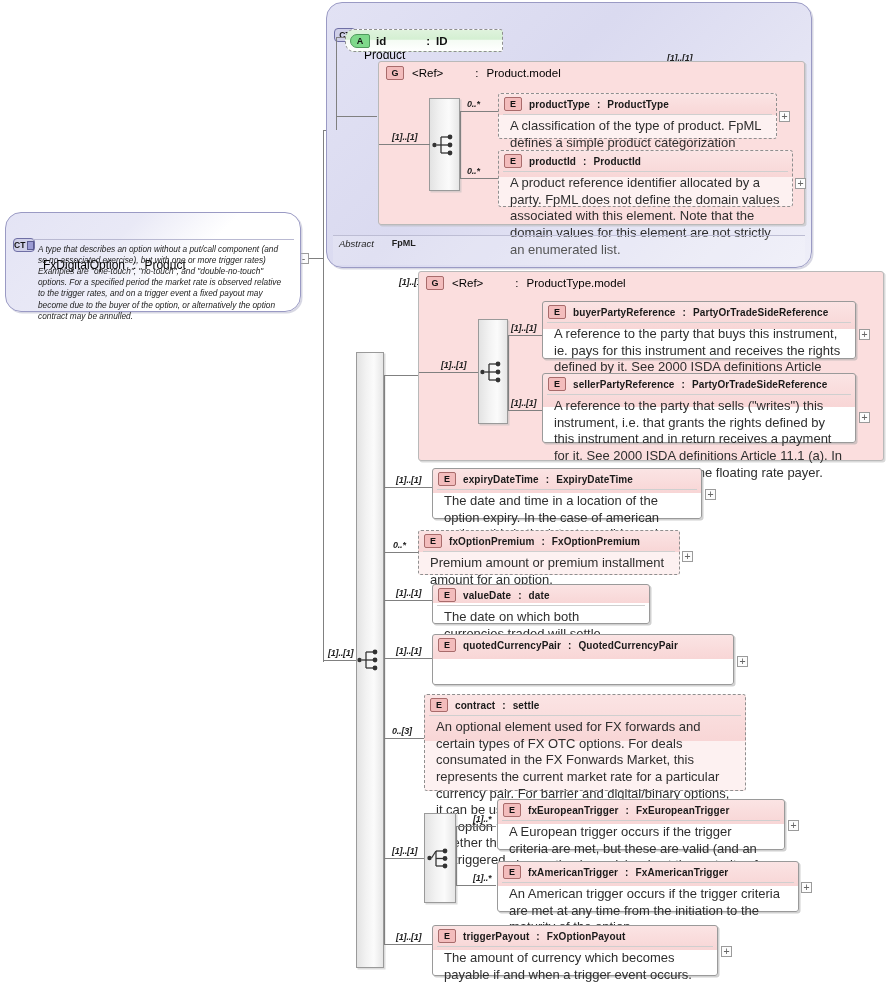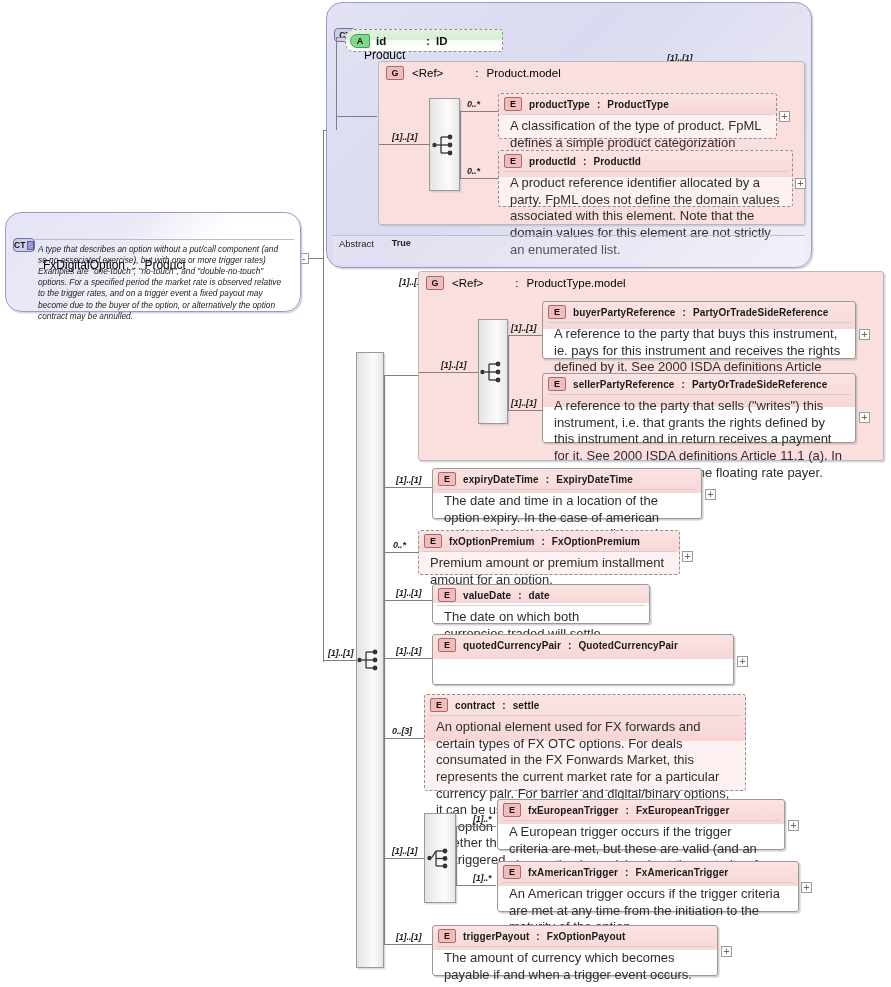--- a/index.html
+++ b/index.html
@@ -144,21 +144,21 @@
     left: 6px; right: 6px;
     background: rgba(255,255,255,.18);
   }
   .ct-row {
     border-top: 1px solid #bdbdd4;
     font-size: 9.5px;
     padding: 2px 6px;
     color: #1f1f1f;
     display: flex; gap: 18px;
   }
-  .ct-row .lbl { }
+  .ct-row .lbl { font-style: italic; }
   .ct-row .val { font-weight: bold; font-size: 9px; }
   .ct-row.doc { font-style: italic; }
 
   
   .ln { position: absolute; background: #808080; }
   .lnh { height: 1px; }
   .lnv { width: 1px; }
 
   
   .card {
@@ -281,21 +281,21 @@
           <span class="ntitle">ProductId</span>
         </div>
         <div class="ndesc">A product reference identifier allocated by a party. FpML does not define the domain values associated with this element. Note that the domain values for this element are not strictly an enumerated list.</div>
       </div>
       <div class="exp" style="left:416px; top:116px;">+</div>
     </div>
 
     <div class="ct-rows" style="top:232px; height:30px;">
       <div class="ct-row">
         <span class="lbl">Abstract</span>
-        <span class="val">True</span>
+        <span class="val">FpML</span>
       </div>
     </div>
   </div>
 
   <div class="ln lnv" style="left:336px; top:37px; height:93px;"></div>
   <div class="ln lnh" style="left:336px; top:37px; width:10px;"></div>
   <div class="ln lnh" style="left:336px; top:116px; width:41px;"></div>
 
   <div class="comp" style="left:356px; top:352px; width:28px; height:616px;">
     <svg width="26" height="22" viewBox="0 0 26 22">

